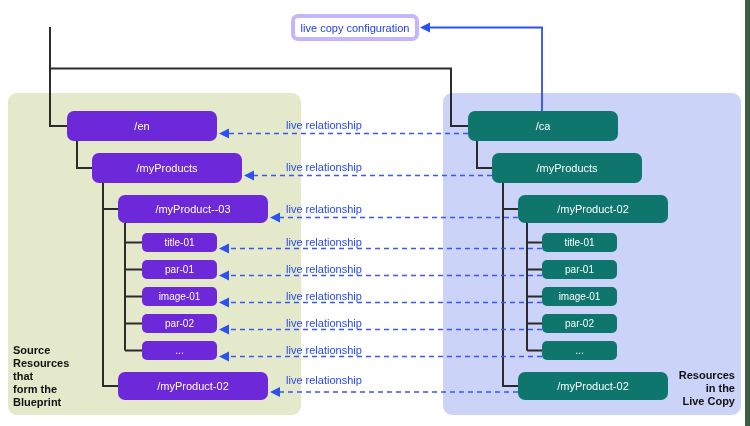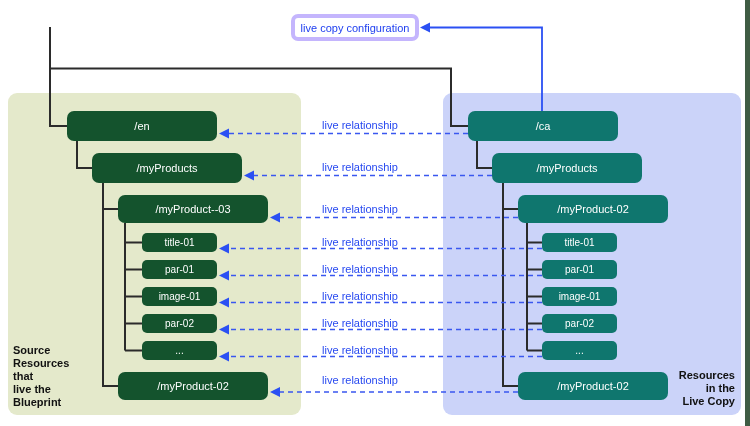--- a/index.html
+++ b/index.html
@@ -10,30 +10,30 @@
   .bg{position:absolute;border-radius:9px;z-index:0;}
   .bg.green{left:8px;top:93px;width:293px;height:322px;background:#E4E9CB;}
   .bg.blue{left:443px;top:93px;width:298px;height:322px;background:#CBD3F9;}
   svg.wires{position:absolute;left:0;top:0;z-index:1;pointer-events:none;}
   .node{
     position:absolute;z-index:2;display:flex;align-items:center;justify-content:center;
     color:#ffffff;font-size:11px;box-sizing:border-box;white-space:nowrap;
   }
   .node.big{border-radius:7px;}
   .node.small{border-radius:5px;font-size:10px;}
-  .node.green{background:#14532d;}
+  .node.green{background:#6d28d9;}
   .node.blue{background:#0f766e;}
   .config-box{
     position:absolute;left:291px;top:14px;width:128px;height:27px;z-index:2;
     background:#ffffff;border:4px solid #c4b5fd;border-radius:7px;box-sizing:border-box;
     display:flex;align-items:center;justify-content:center;
     color:#2040F0;font-size:11px;white-space:nowrap;
   }
   .rel-label{
-    position:absolute;left:280px;width:160px;z-index:2;text-align:center;
+    position:absolute;left:286px;width:160px;z-index:2;
     color:#2749F0;font-size:11px;white-space:nowrap;
   }
   .caption{position:absolute;z-index:2;color:#111;font-size:11px;font-weight:bold;line-height:13px;}
   .caption.left{left:13px;top:344px;text-align:left;}
   .caption.right{right:15px;top:369px;text-align:right;}
   .caption div{white-space:nowrap;}
   .edge-strip{position:absolute;right:0;top:0;width:5px;height:426px;background:#3F5C44;z-index:3;}
 </style>
 </head>
 <body>
@@ -115,21 +115,21 @@
   <span class="rel-label" style="top:263px">live relationship</span>
   <span class="rel-label" style="top:290px">live relationship</span>
   <span class="rel-label" style="top:317px">live relationship</span>
   <span class="rel-label" style="top:344px">live relationship</span>
   <span class="rel-label" style="top:374px">live relationship</span>
 
   <div class="caption left">
     <div>Source</div>
     <div>Resources</div>
     <div>that</div>
-    <div>live the</div>
+    <div>form the</div>
     <div>Blueprint</div>
   </div>
   <div class="caption right">
     <div>Resources</div>
     <div>in the</div>
     <div>Live Copy</div>
   </div>
 
   <div class="edge-strip"></div>
 </div>

